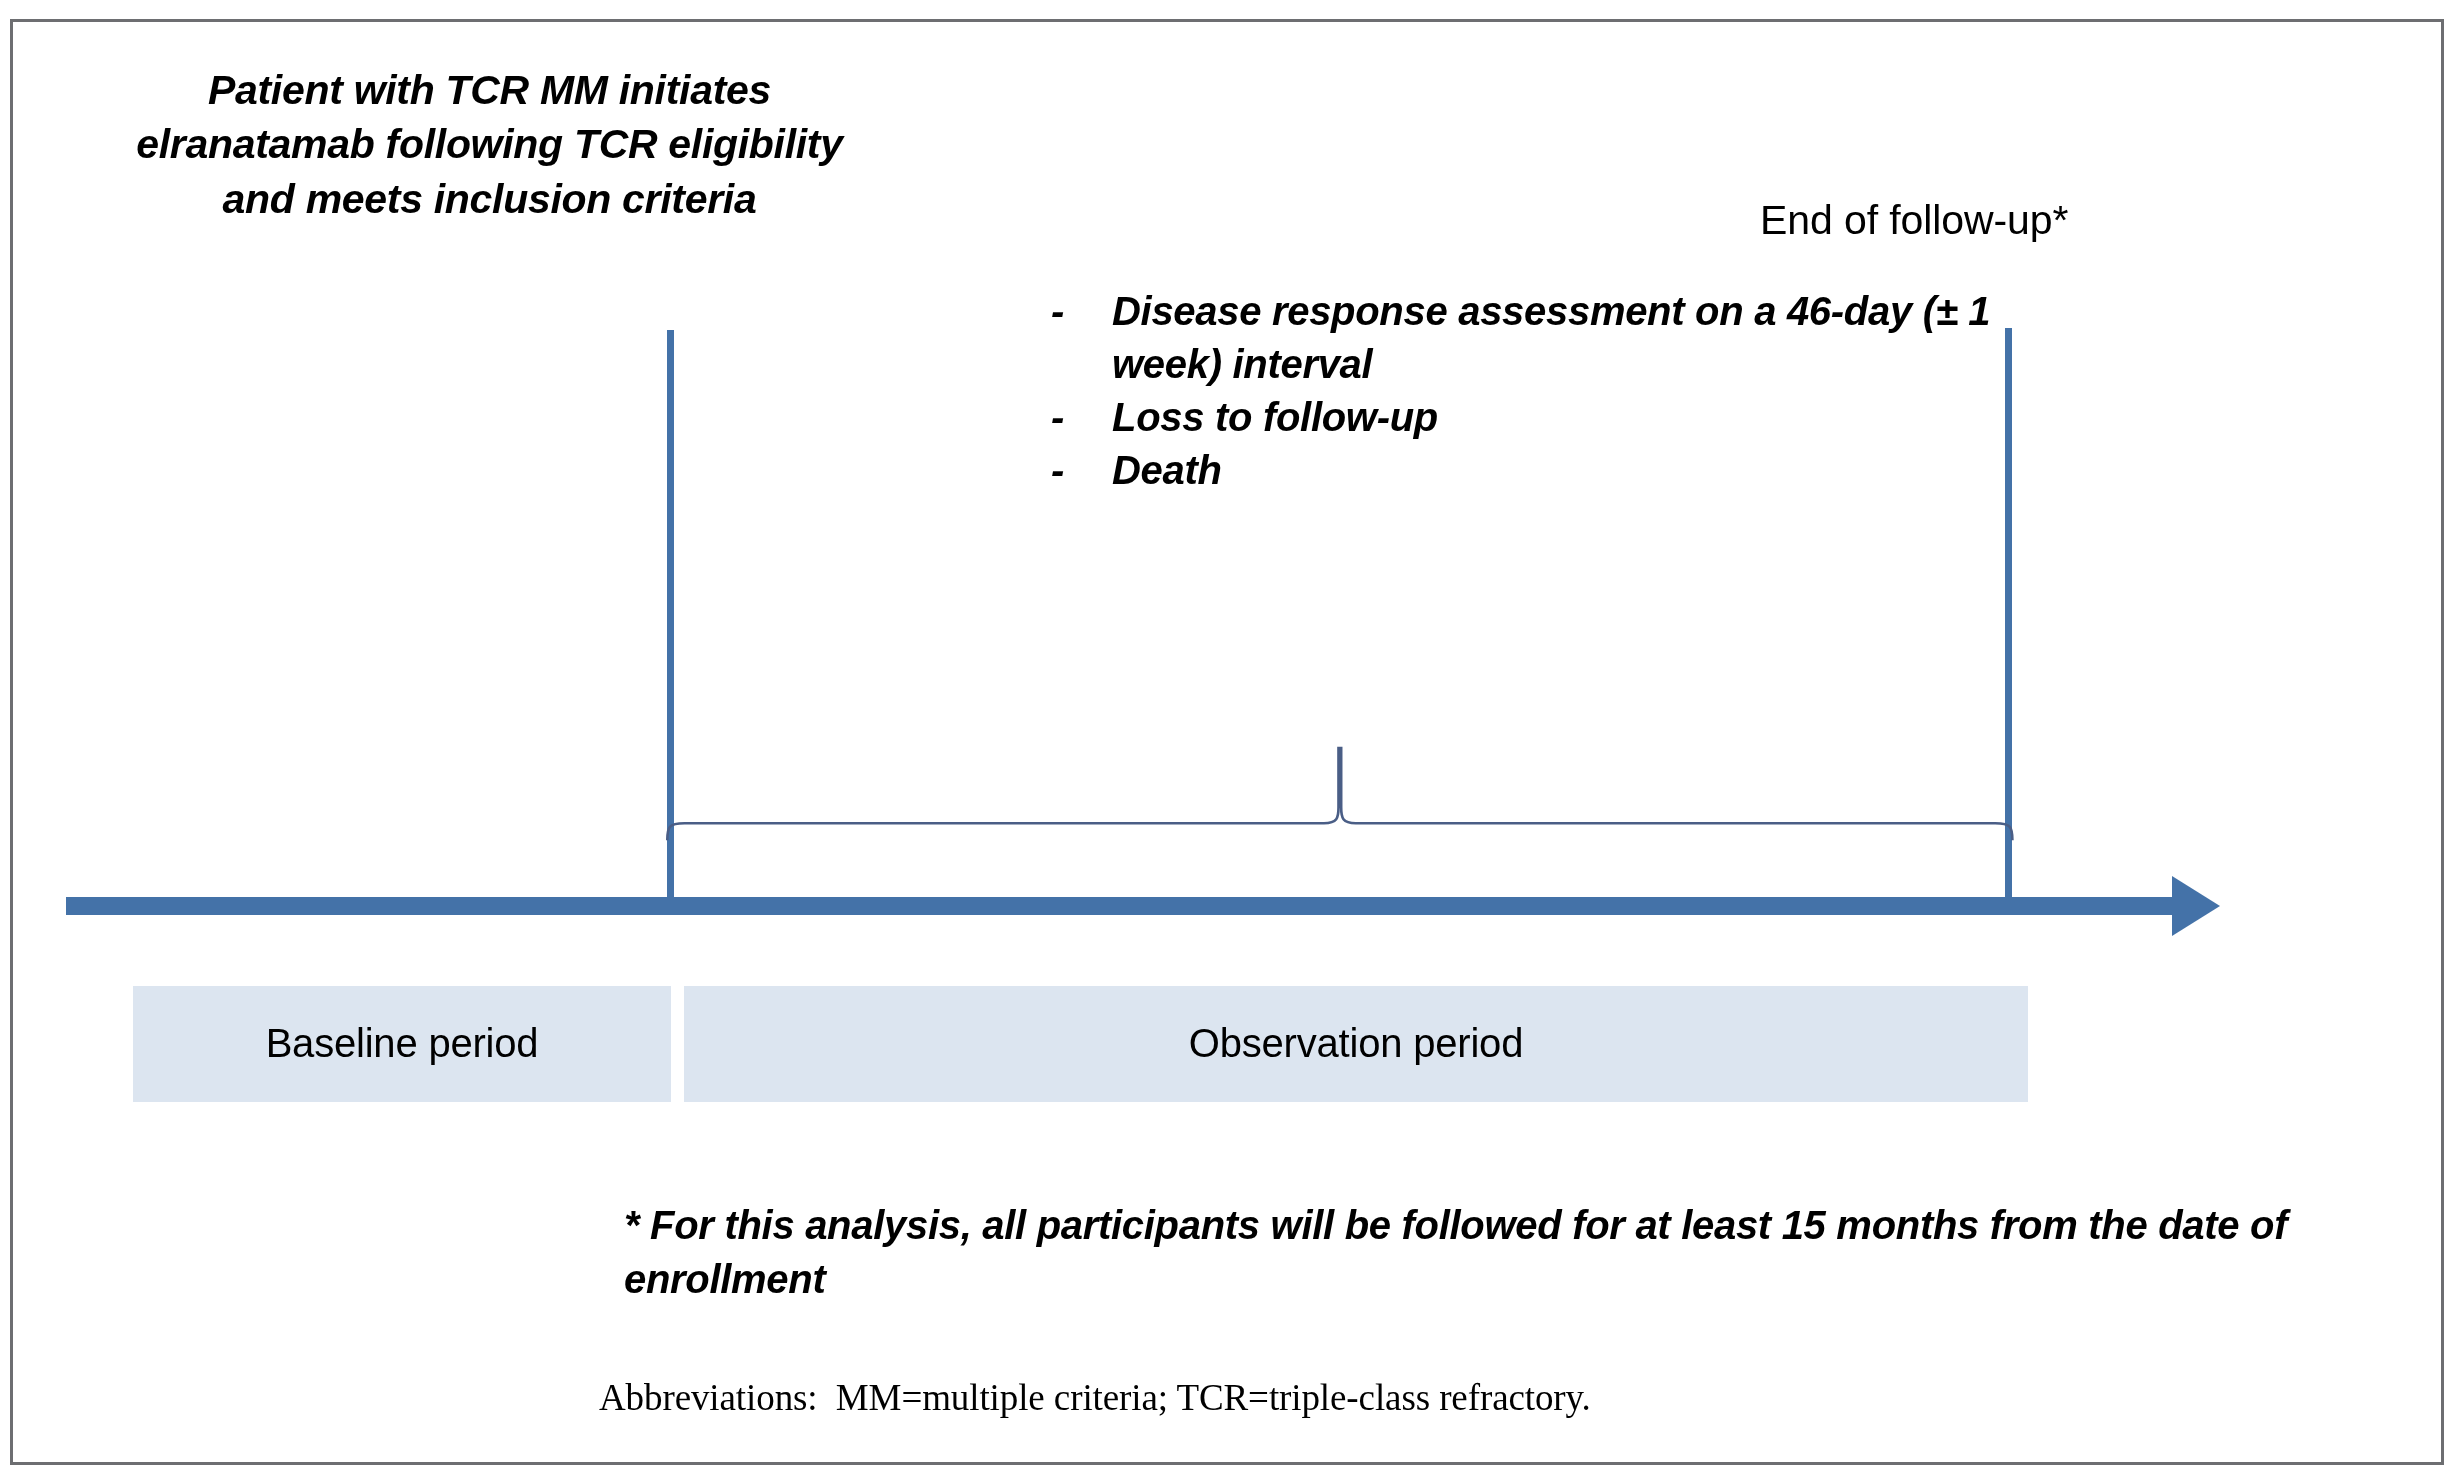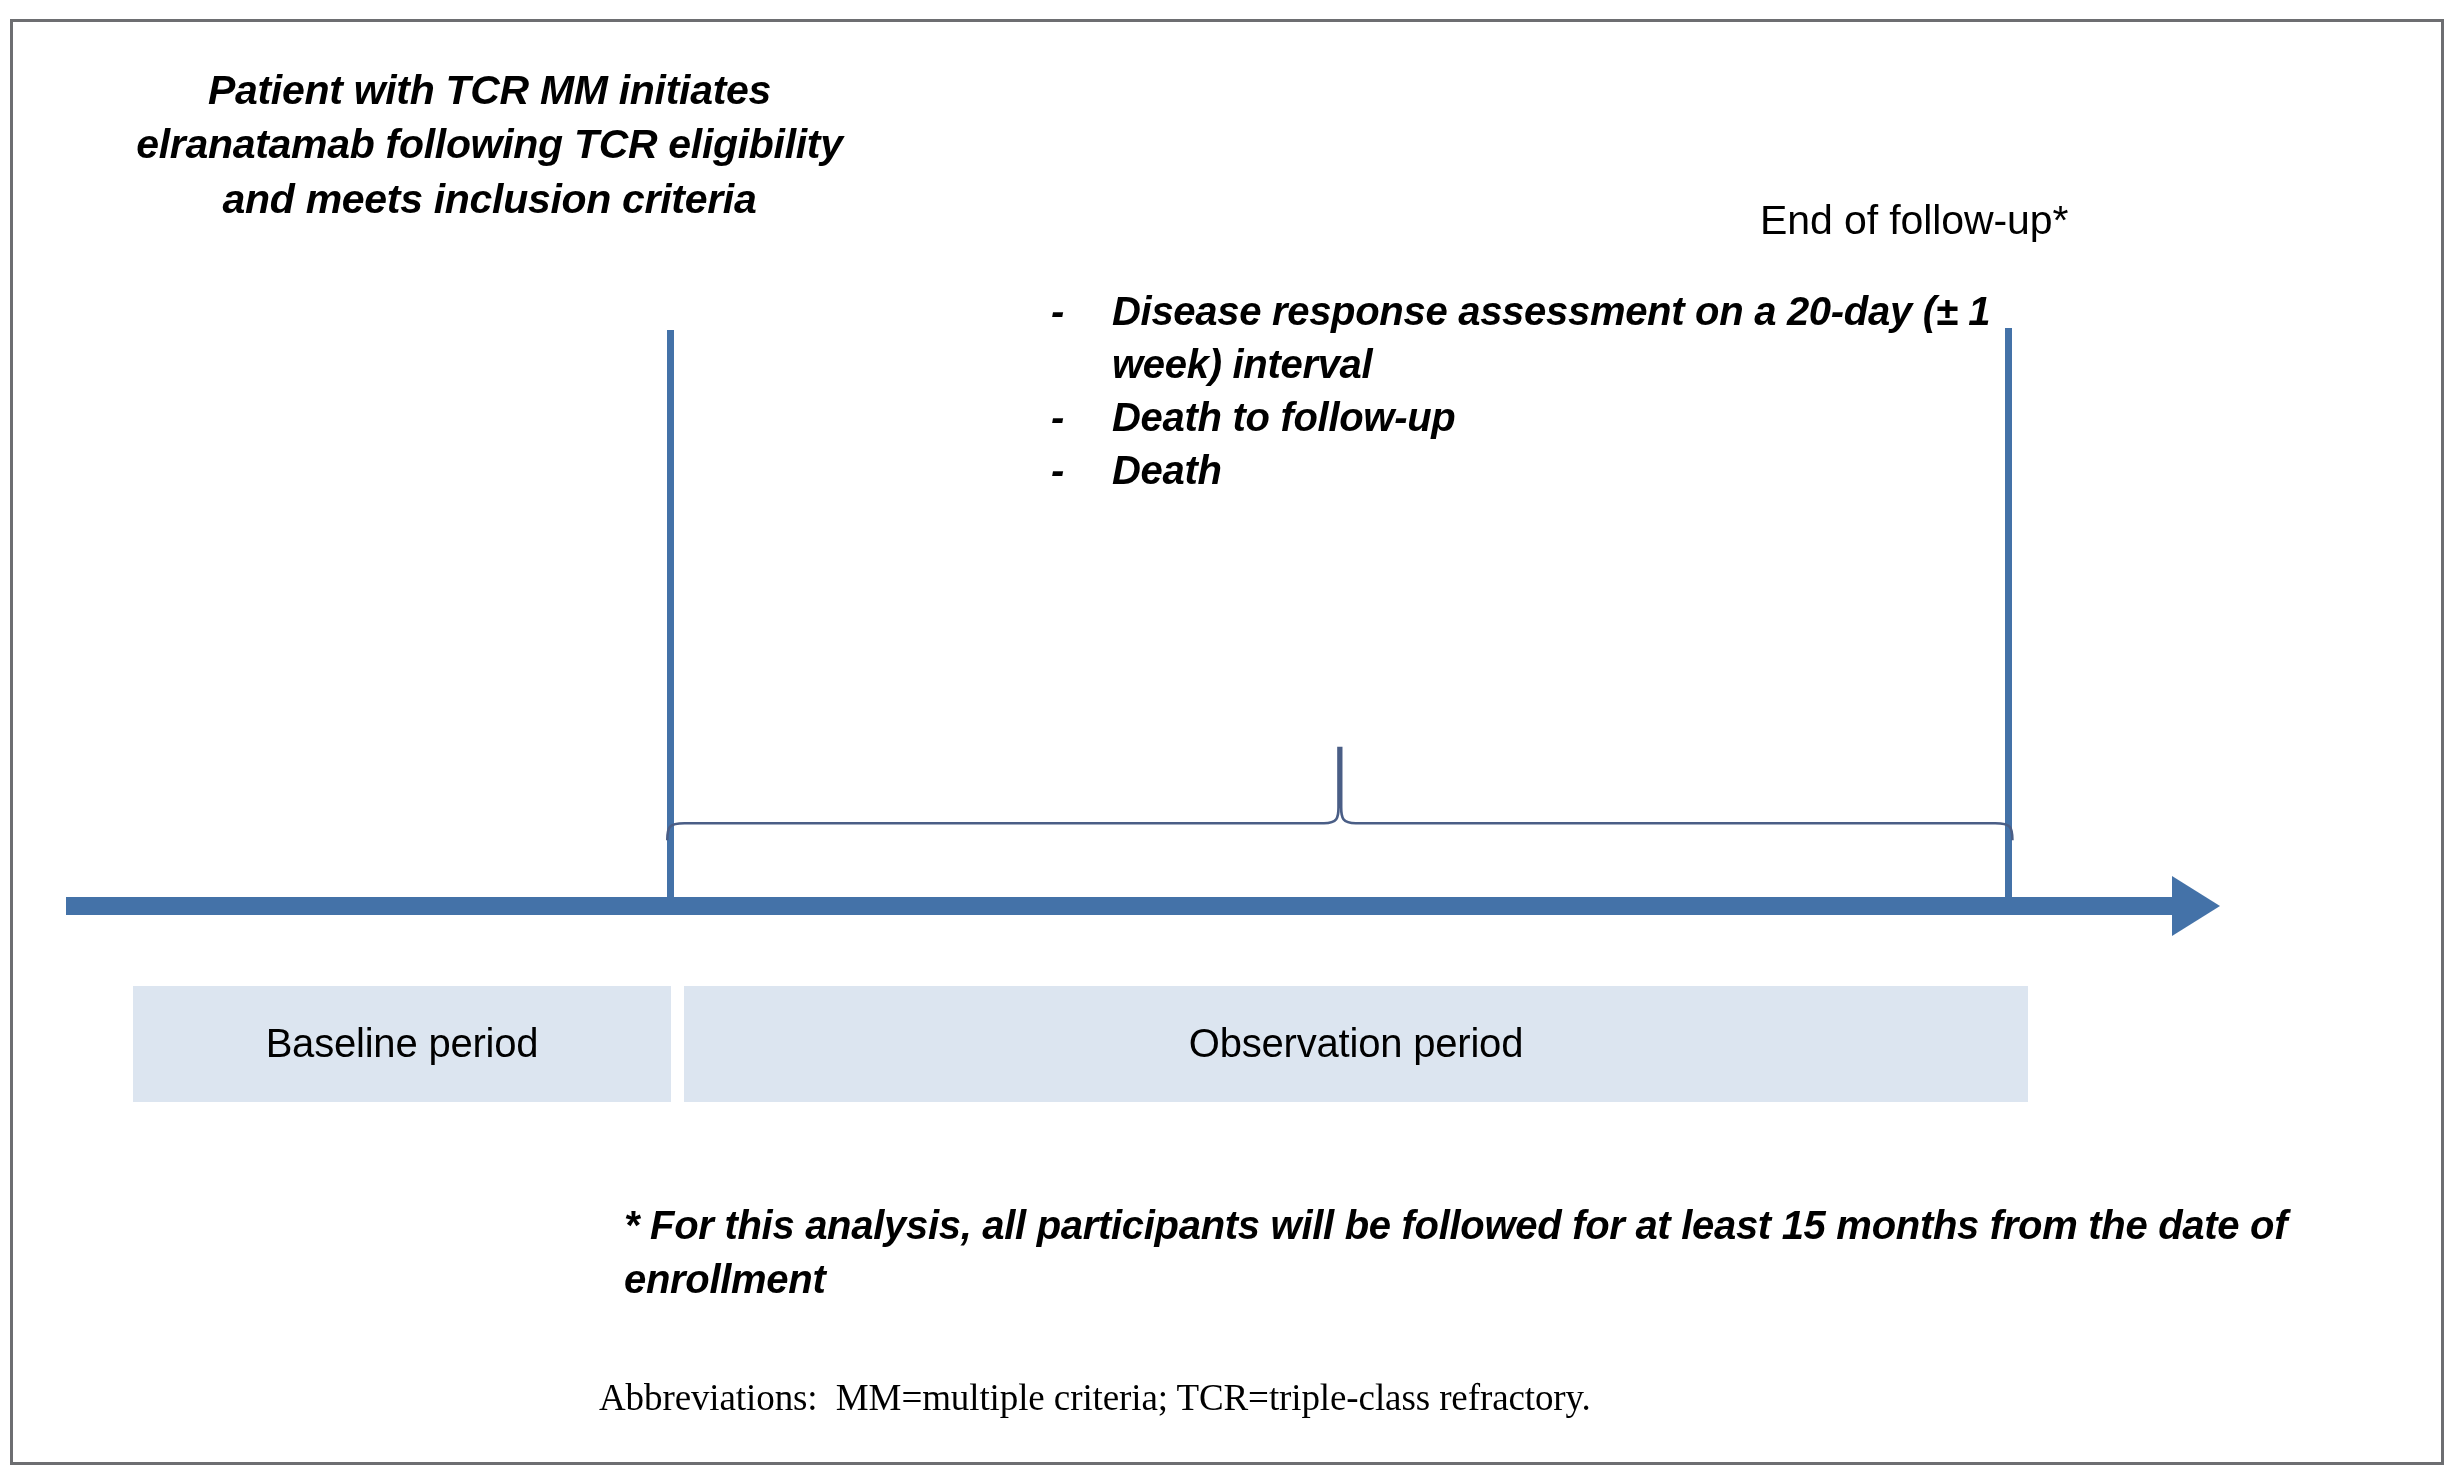--- a/index.html
+++ b/index.html
@@ -154,25 +154,25 @@
 <div id="figure">
   <div class="frame">
 
     <div class="txt initiation-label">Patient with TCR MM initiates elranatamab following TCR eligibility and meets inclusion criteria</div>
 
     <div class="txt endfollow-label">End of follow-up*</div>
 
     <div class="events">
       <div class="event-row">
         <span class="event-dash">-</span>
-        <span class="event-text">Disease response  assessment on a 20-day (± 1 week) interval</span>
+        <span class="event-text">Disease response  assessment on a 46-day (± 1 week) interval</span>
       </div>
       <div class="event-row">
         <span class="event-dash">-</span>
-        <span class="event-text">Death to follow-up</span>
+        <span class="event-text">Loss to follow-up</span>
       </div>
       <div class="event-row">
         <span class="event-dash">-</span>
         <span class="event-text">Death</span>
       </div>
     </div>
 
     <div class="vline vline-start"></div>
 
     <div class="vline vline-end"></div>

